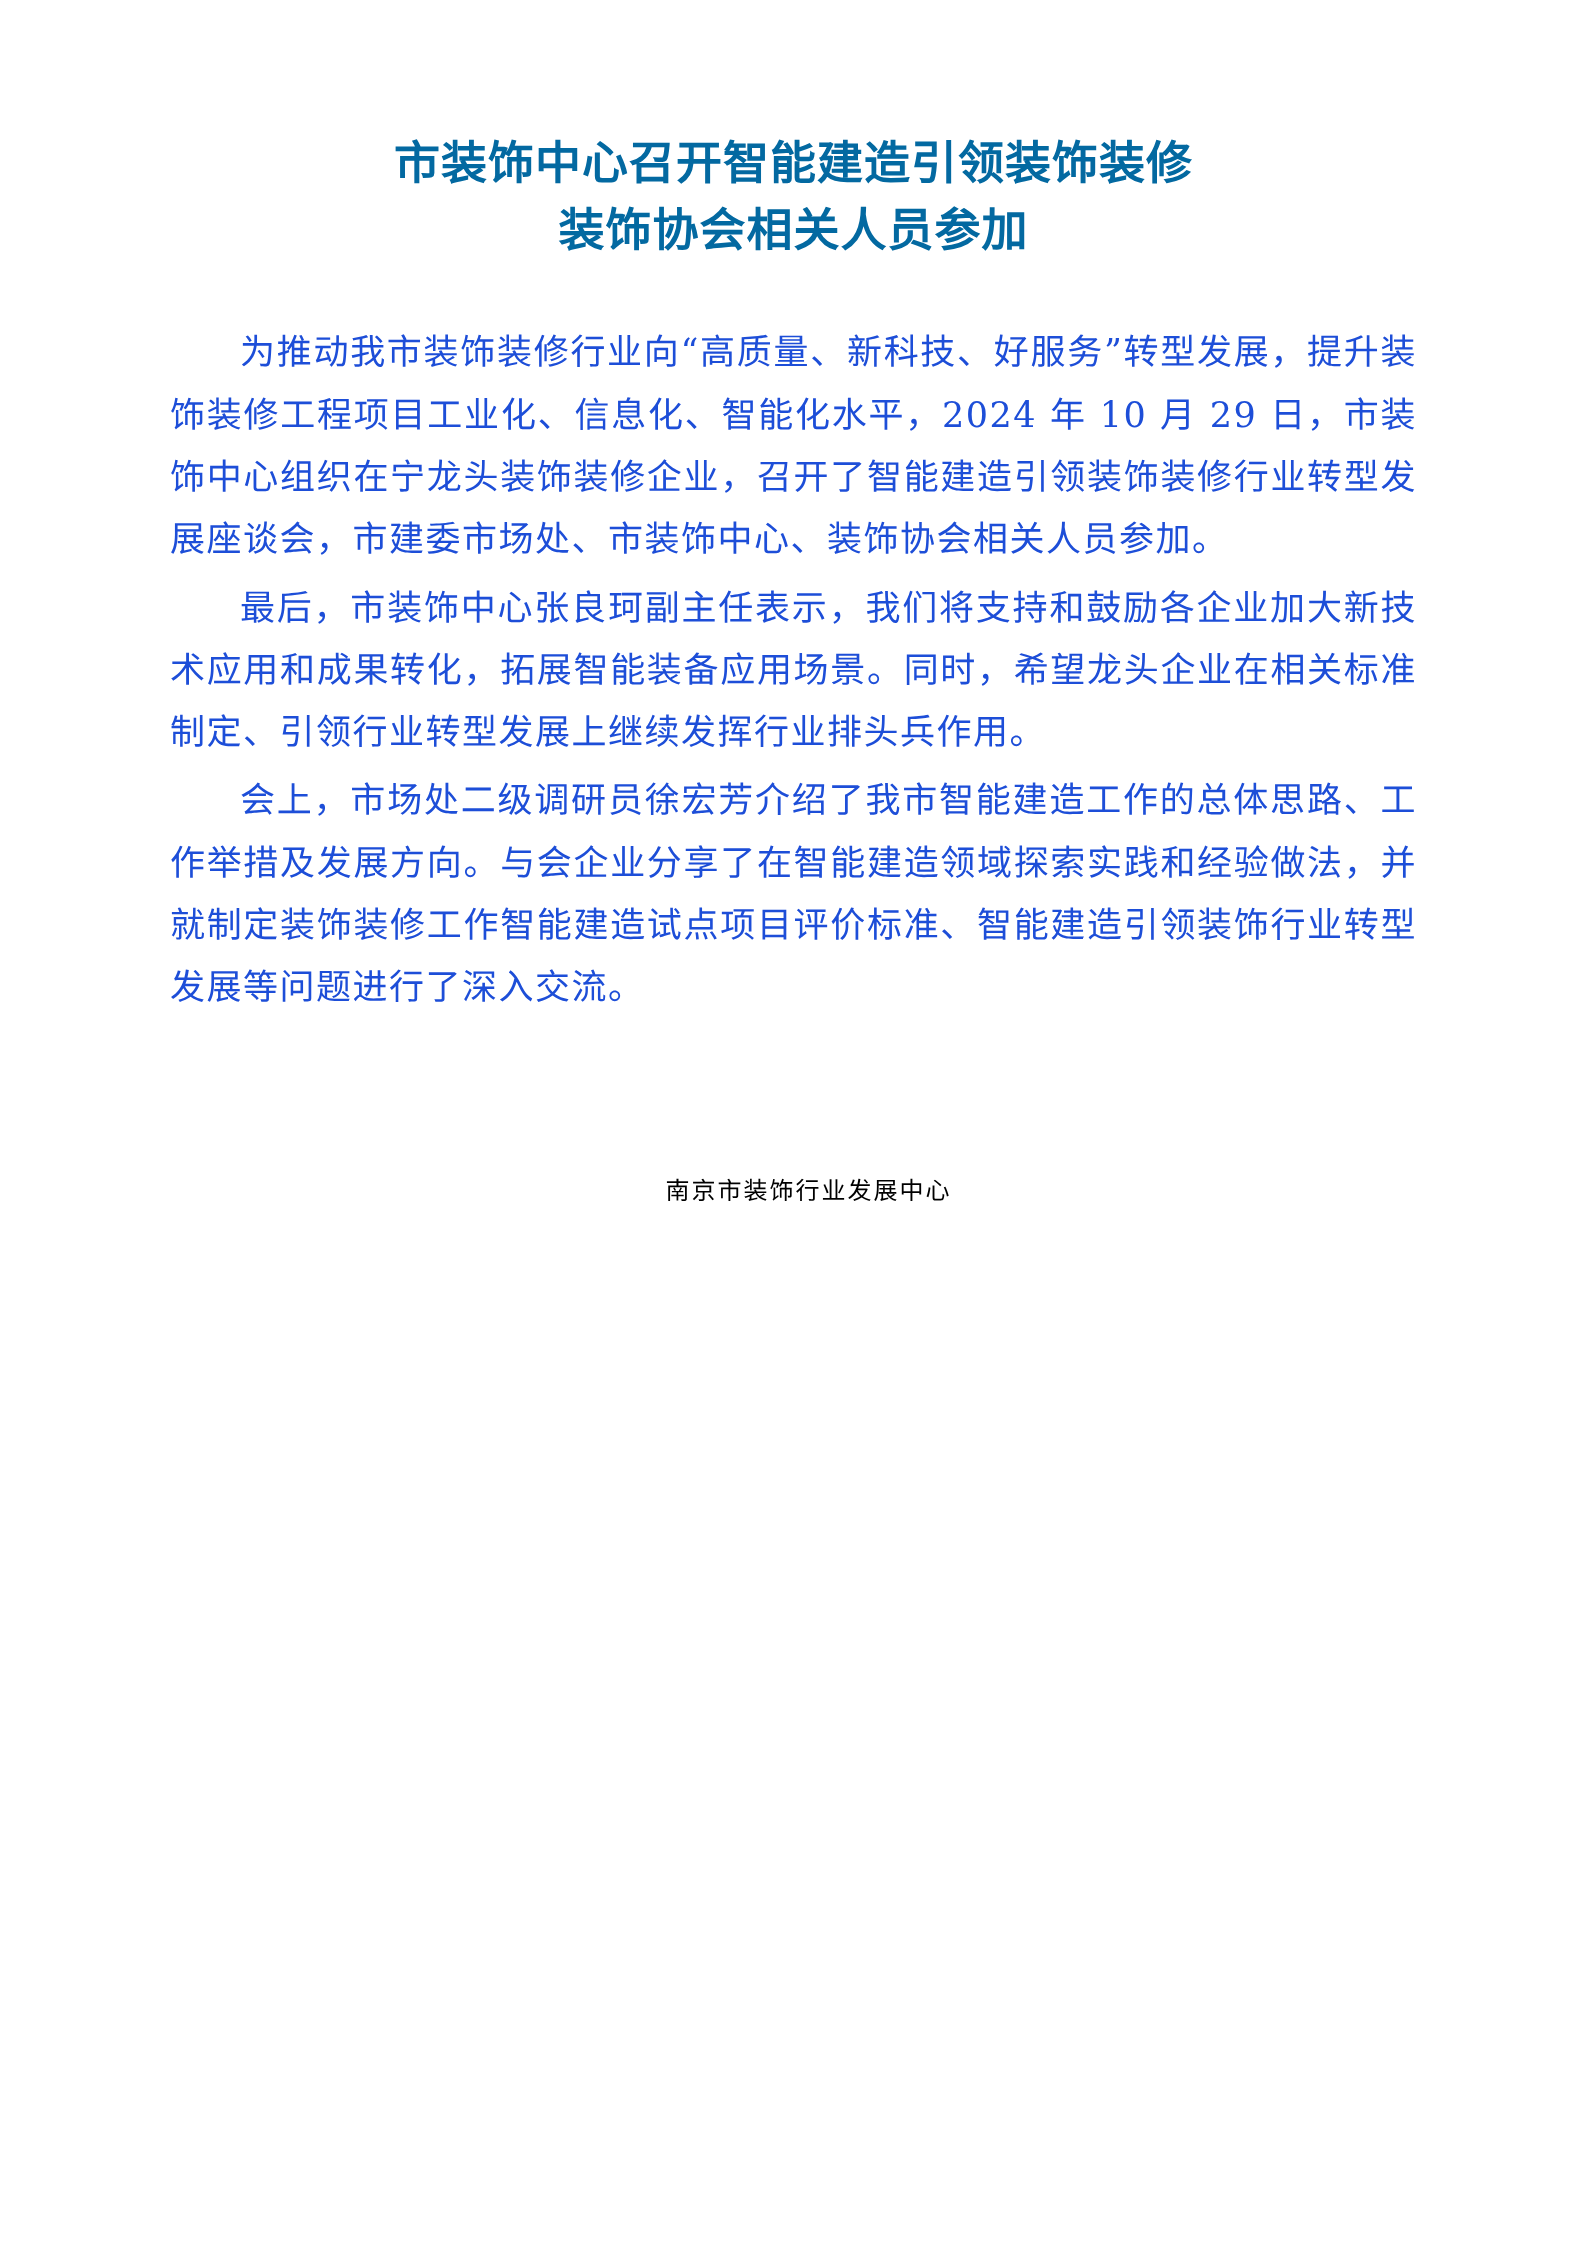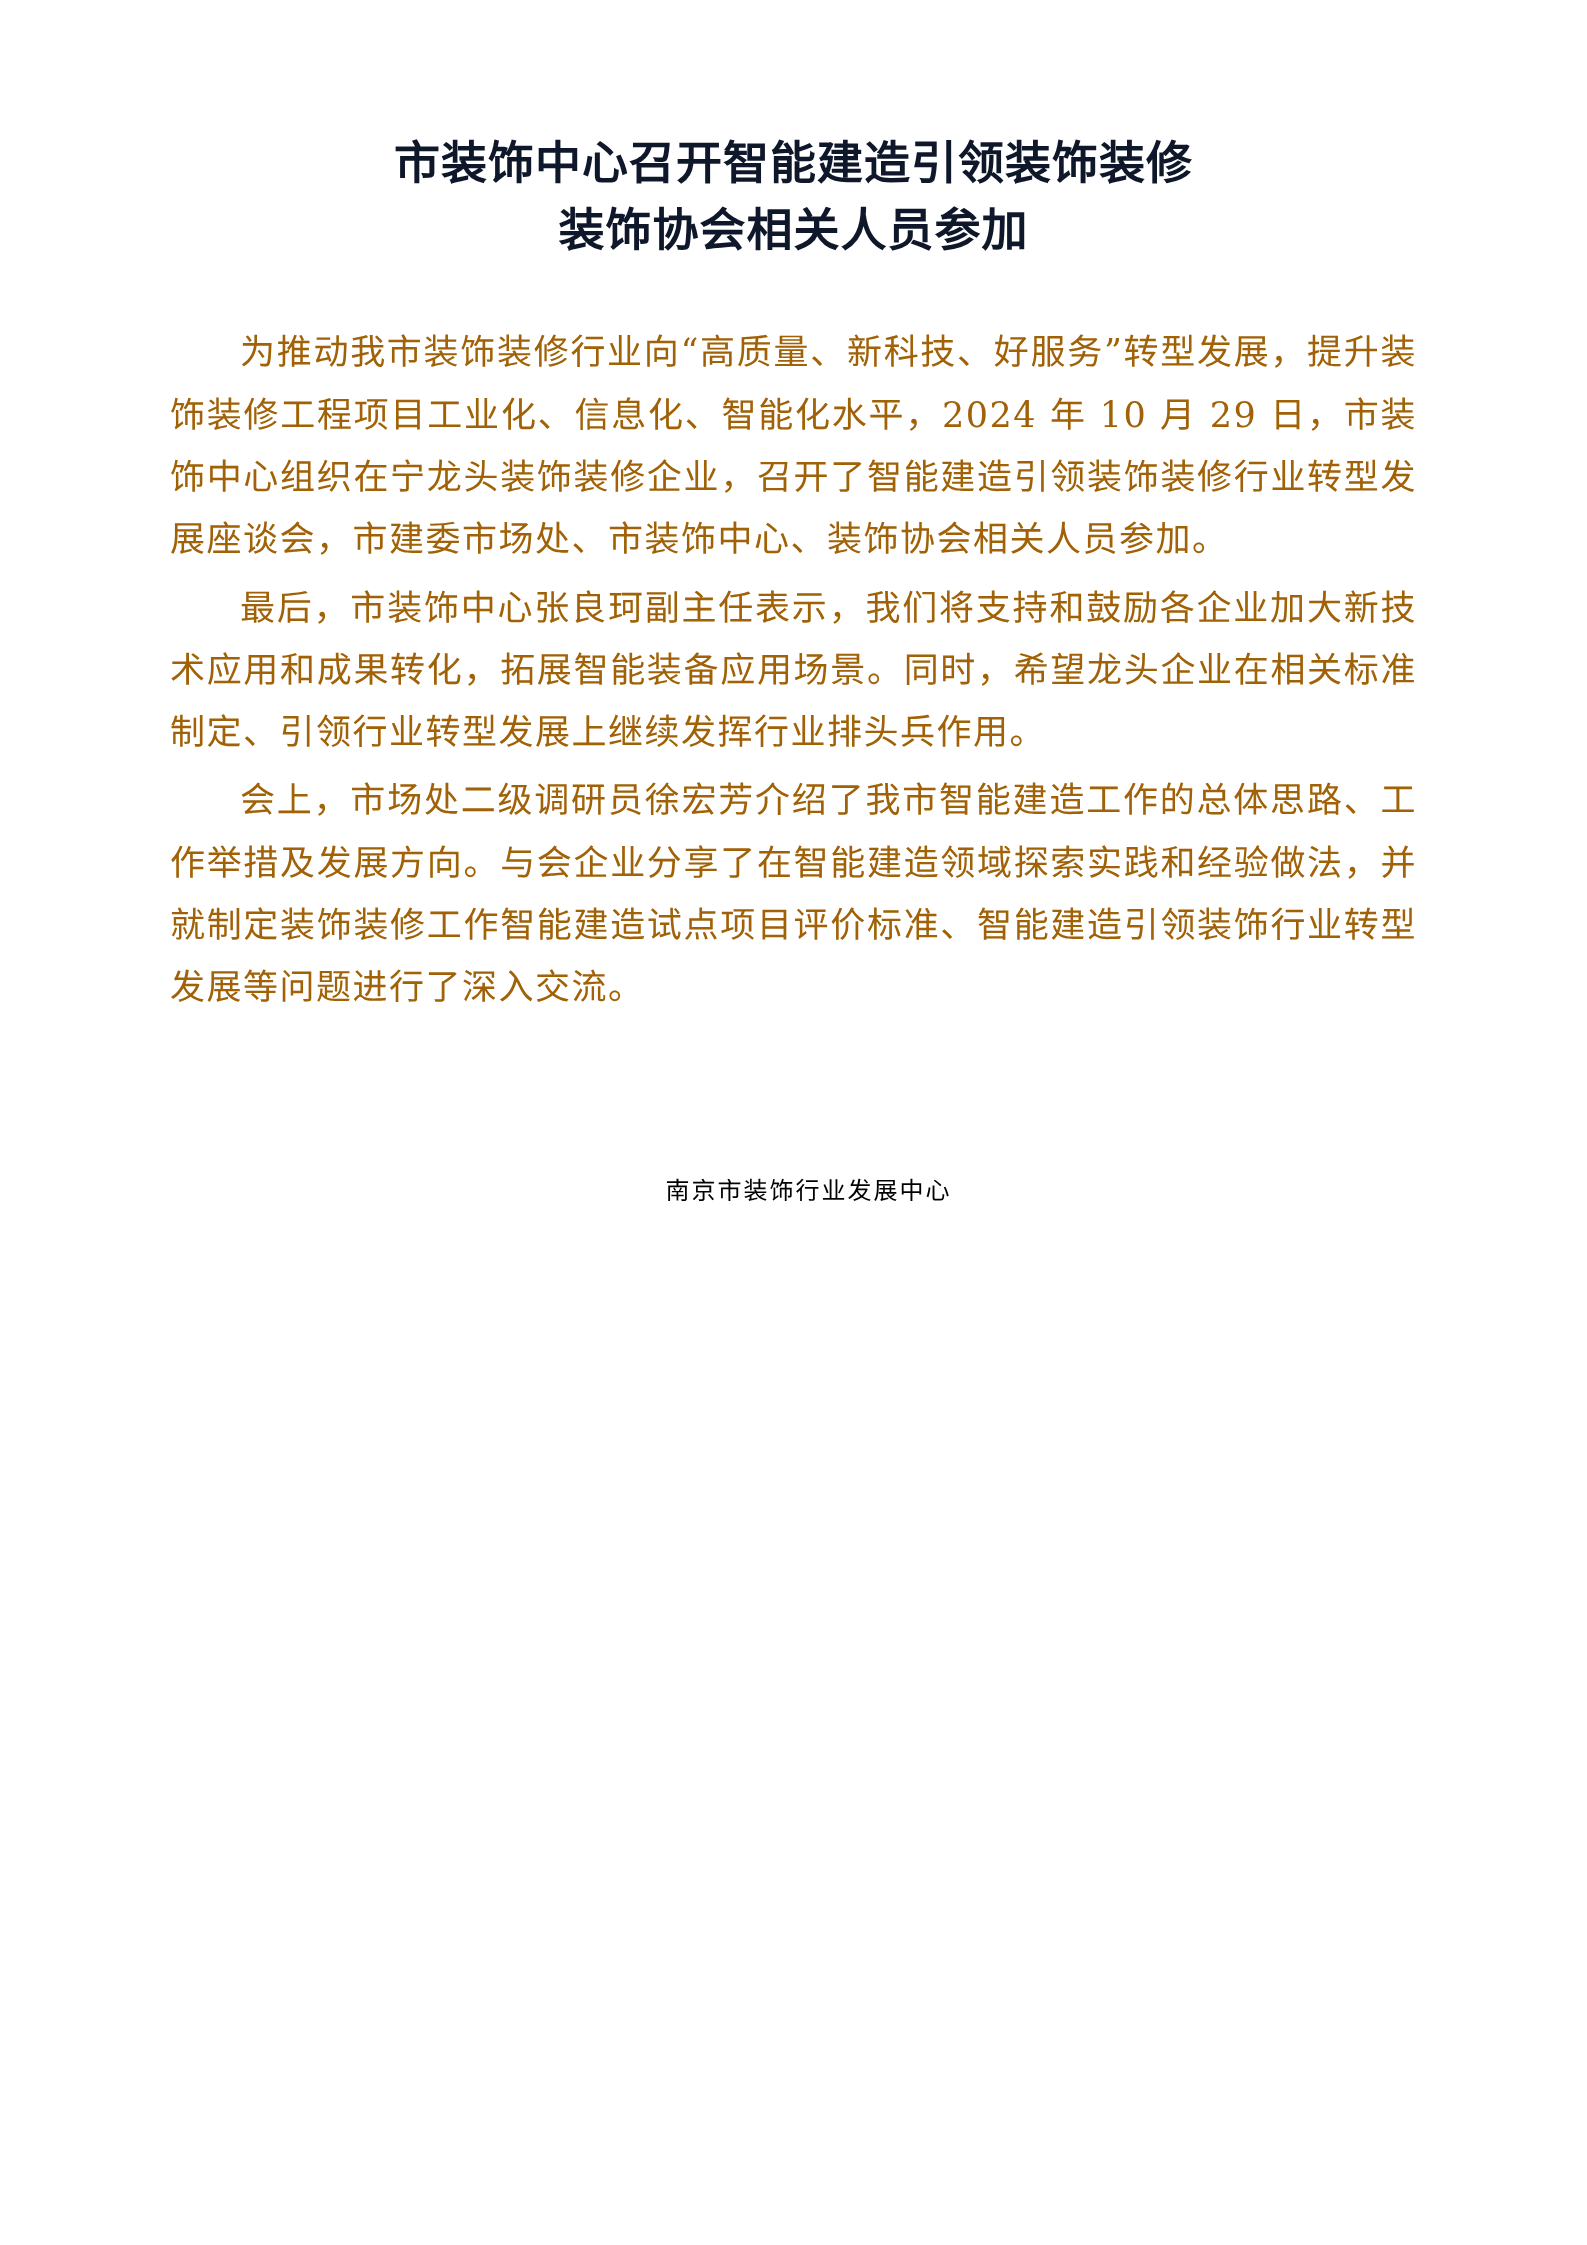--- a/index.html
+++ b/index.html
@@ -25,37 +25,37 @@
   }
   .doc-title {
     text-align: center;
     font-family: "DejaVu Sans", "Liberation Sans", sans-serif;
     font-weight: bold;
     font-size: 46px;
     line-height: 1.45;
     letter-spacing: 1px;
     margin: 0 0 10px 0;
     padding: 0 40px;
-    color: #0f172a;
+    color: #0369a1;
   }
   .title-line {
     display: block;
   }
   .body-block {
     margin-top: 58px;
   }
   .para {
     font-size: 35px;
     line-height: 1.78;
     text-indent: 2em;
     text-align: justify;
     text-justify: inter-ideograph;
     letter-spacing: 1.5px;
     margin: 0 0 6px 0;
-    color: #a16207;
+    color: #1d4ed8;
   }
   .signature {
     margin-top: 150px;
     text-align: center;
     font-size: 24px;
     line-height: 1.85;
     letter-spacing: 2px;
   }
   .sig-org {
     display: block;

